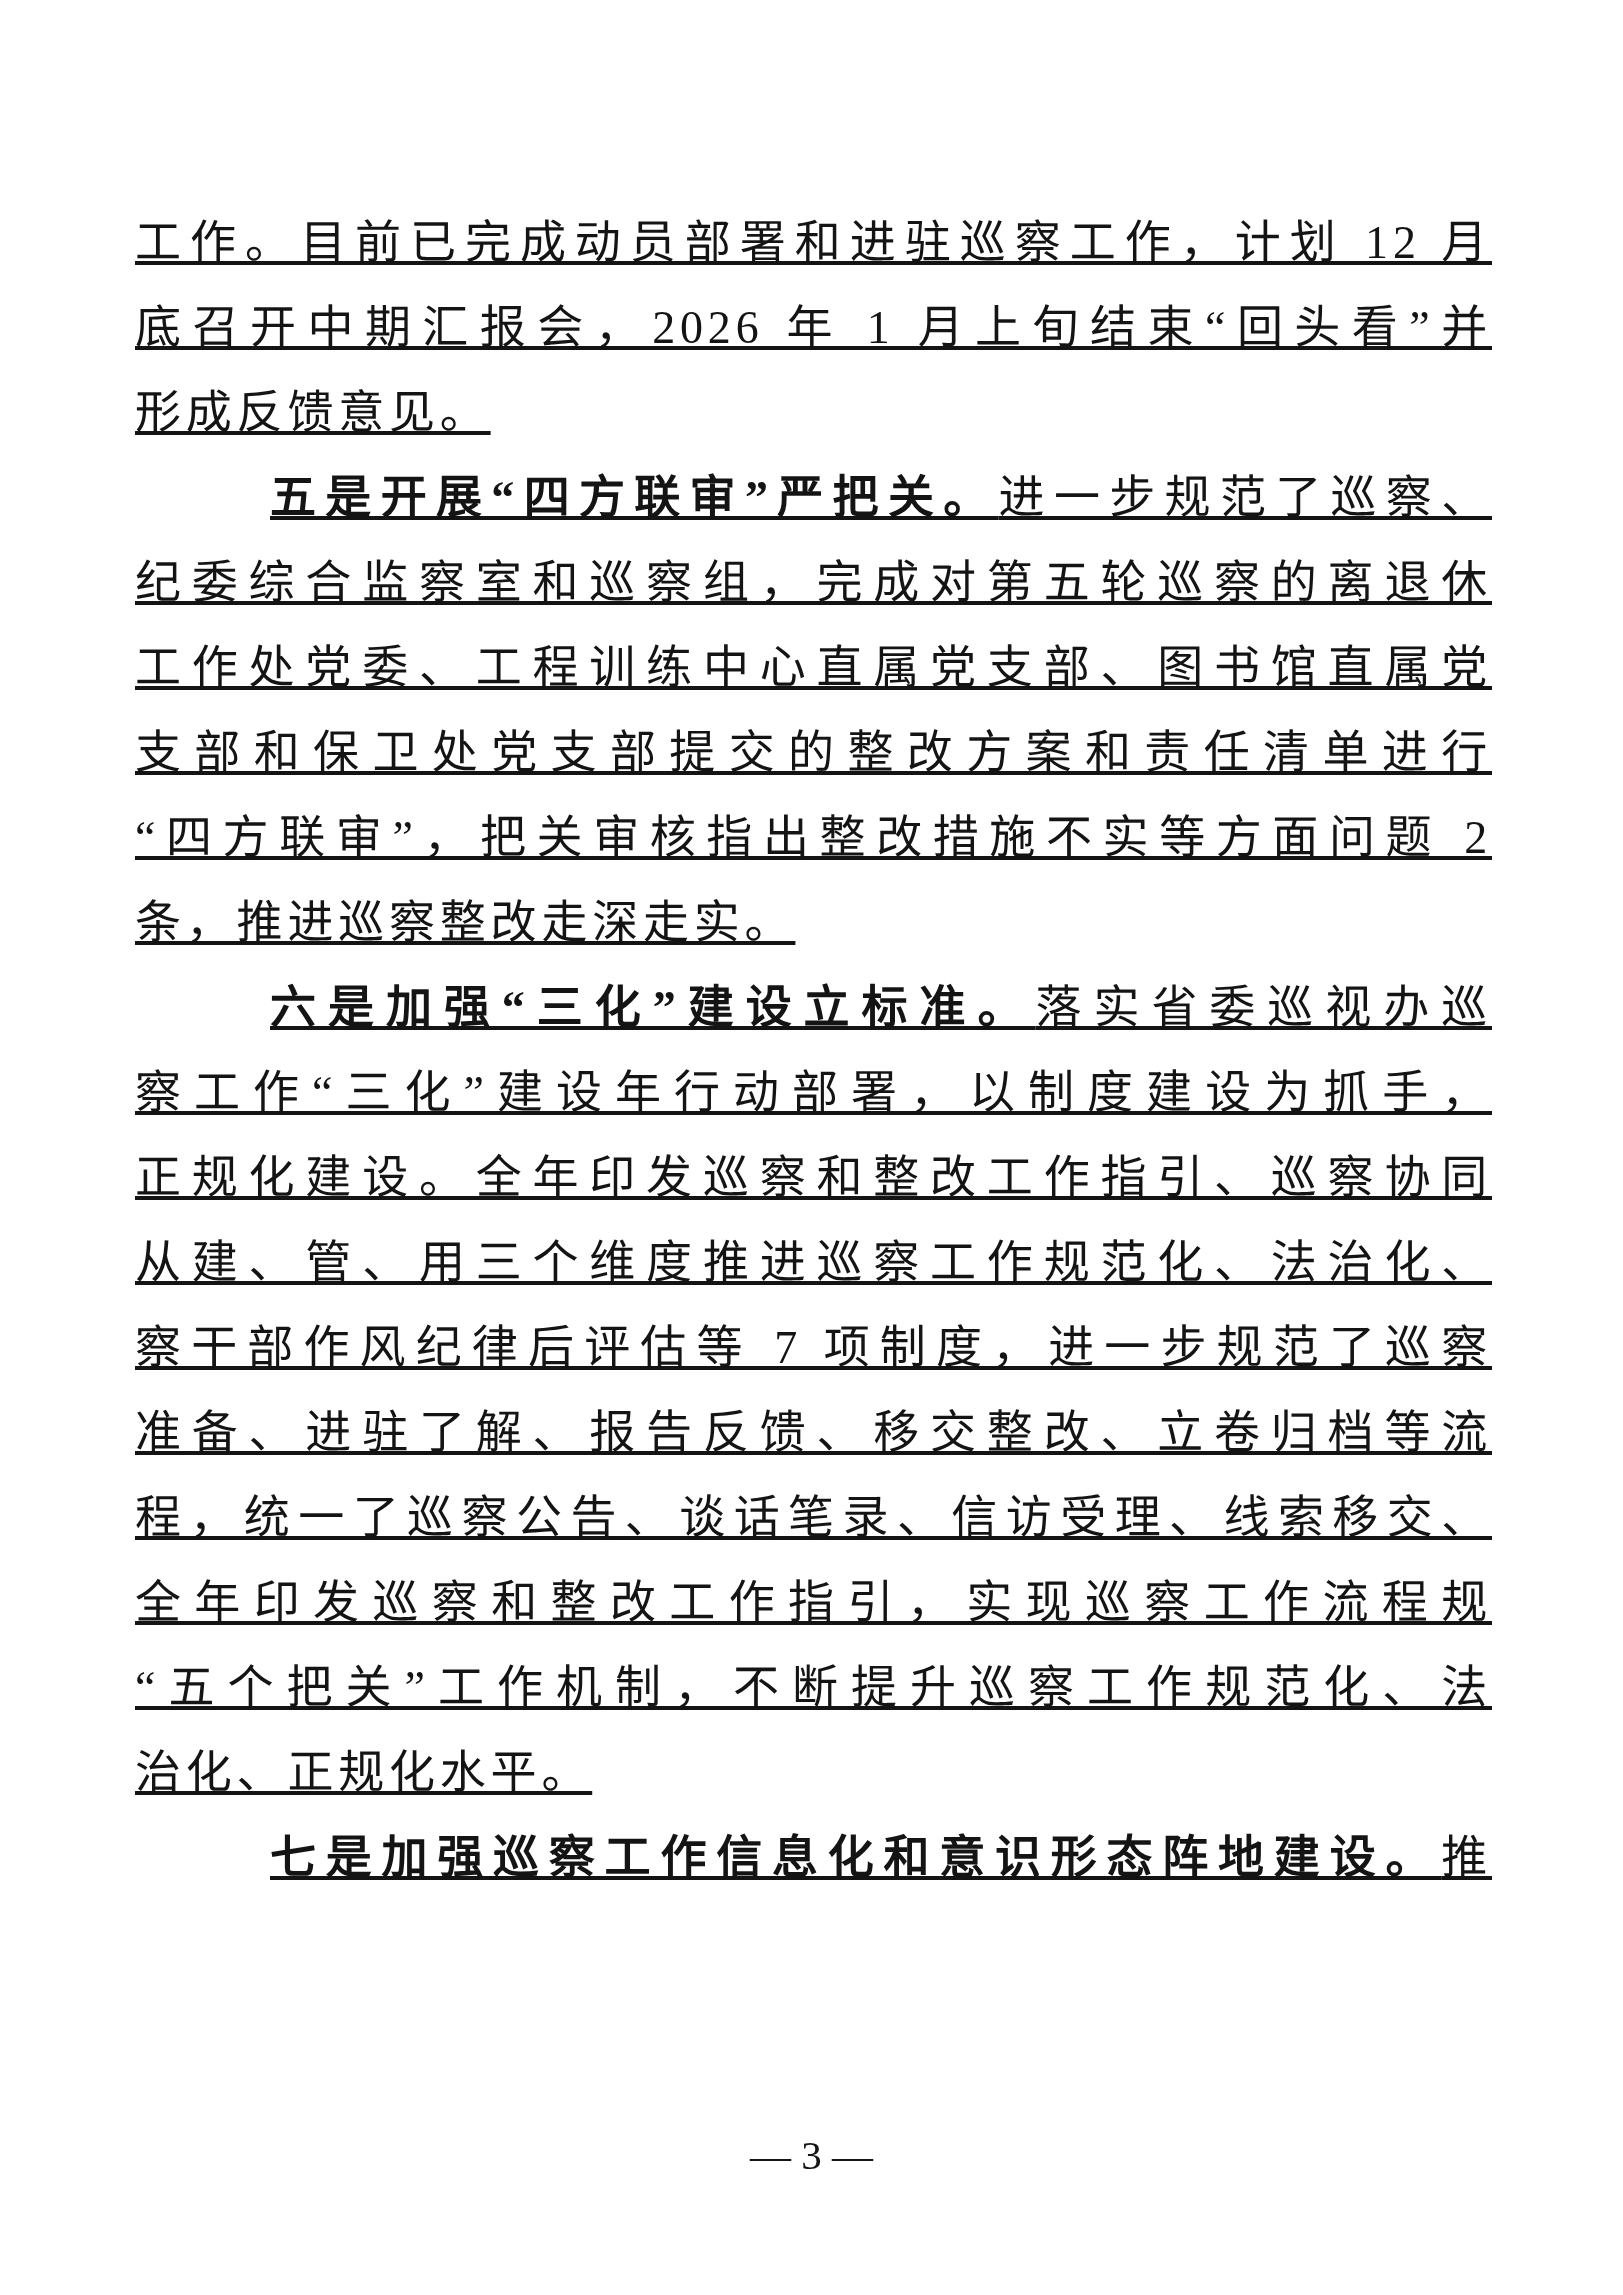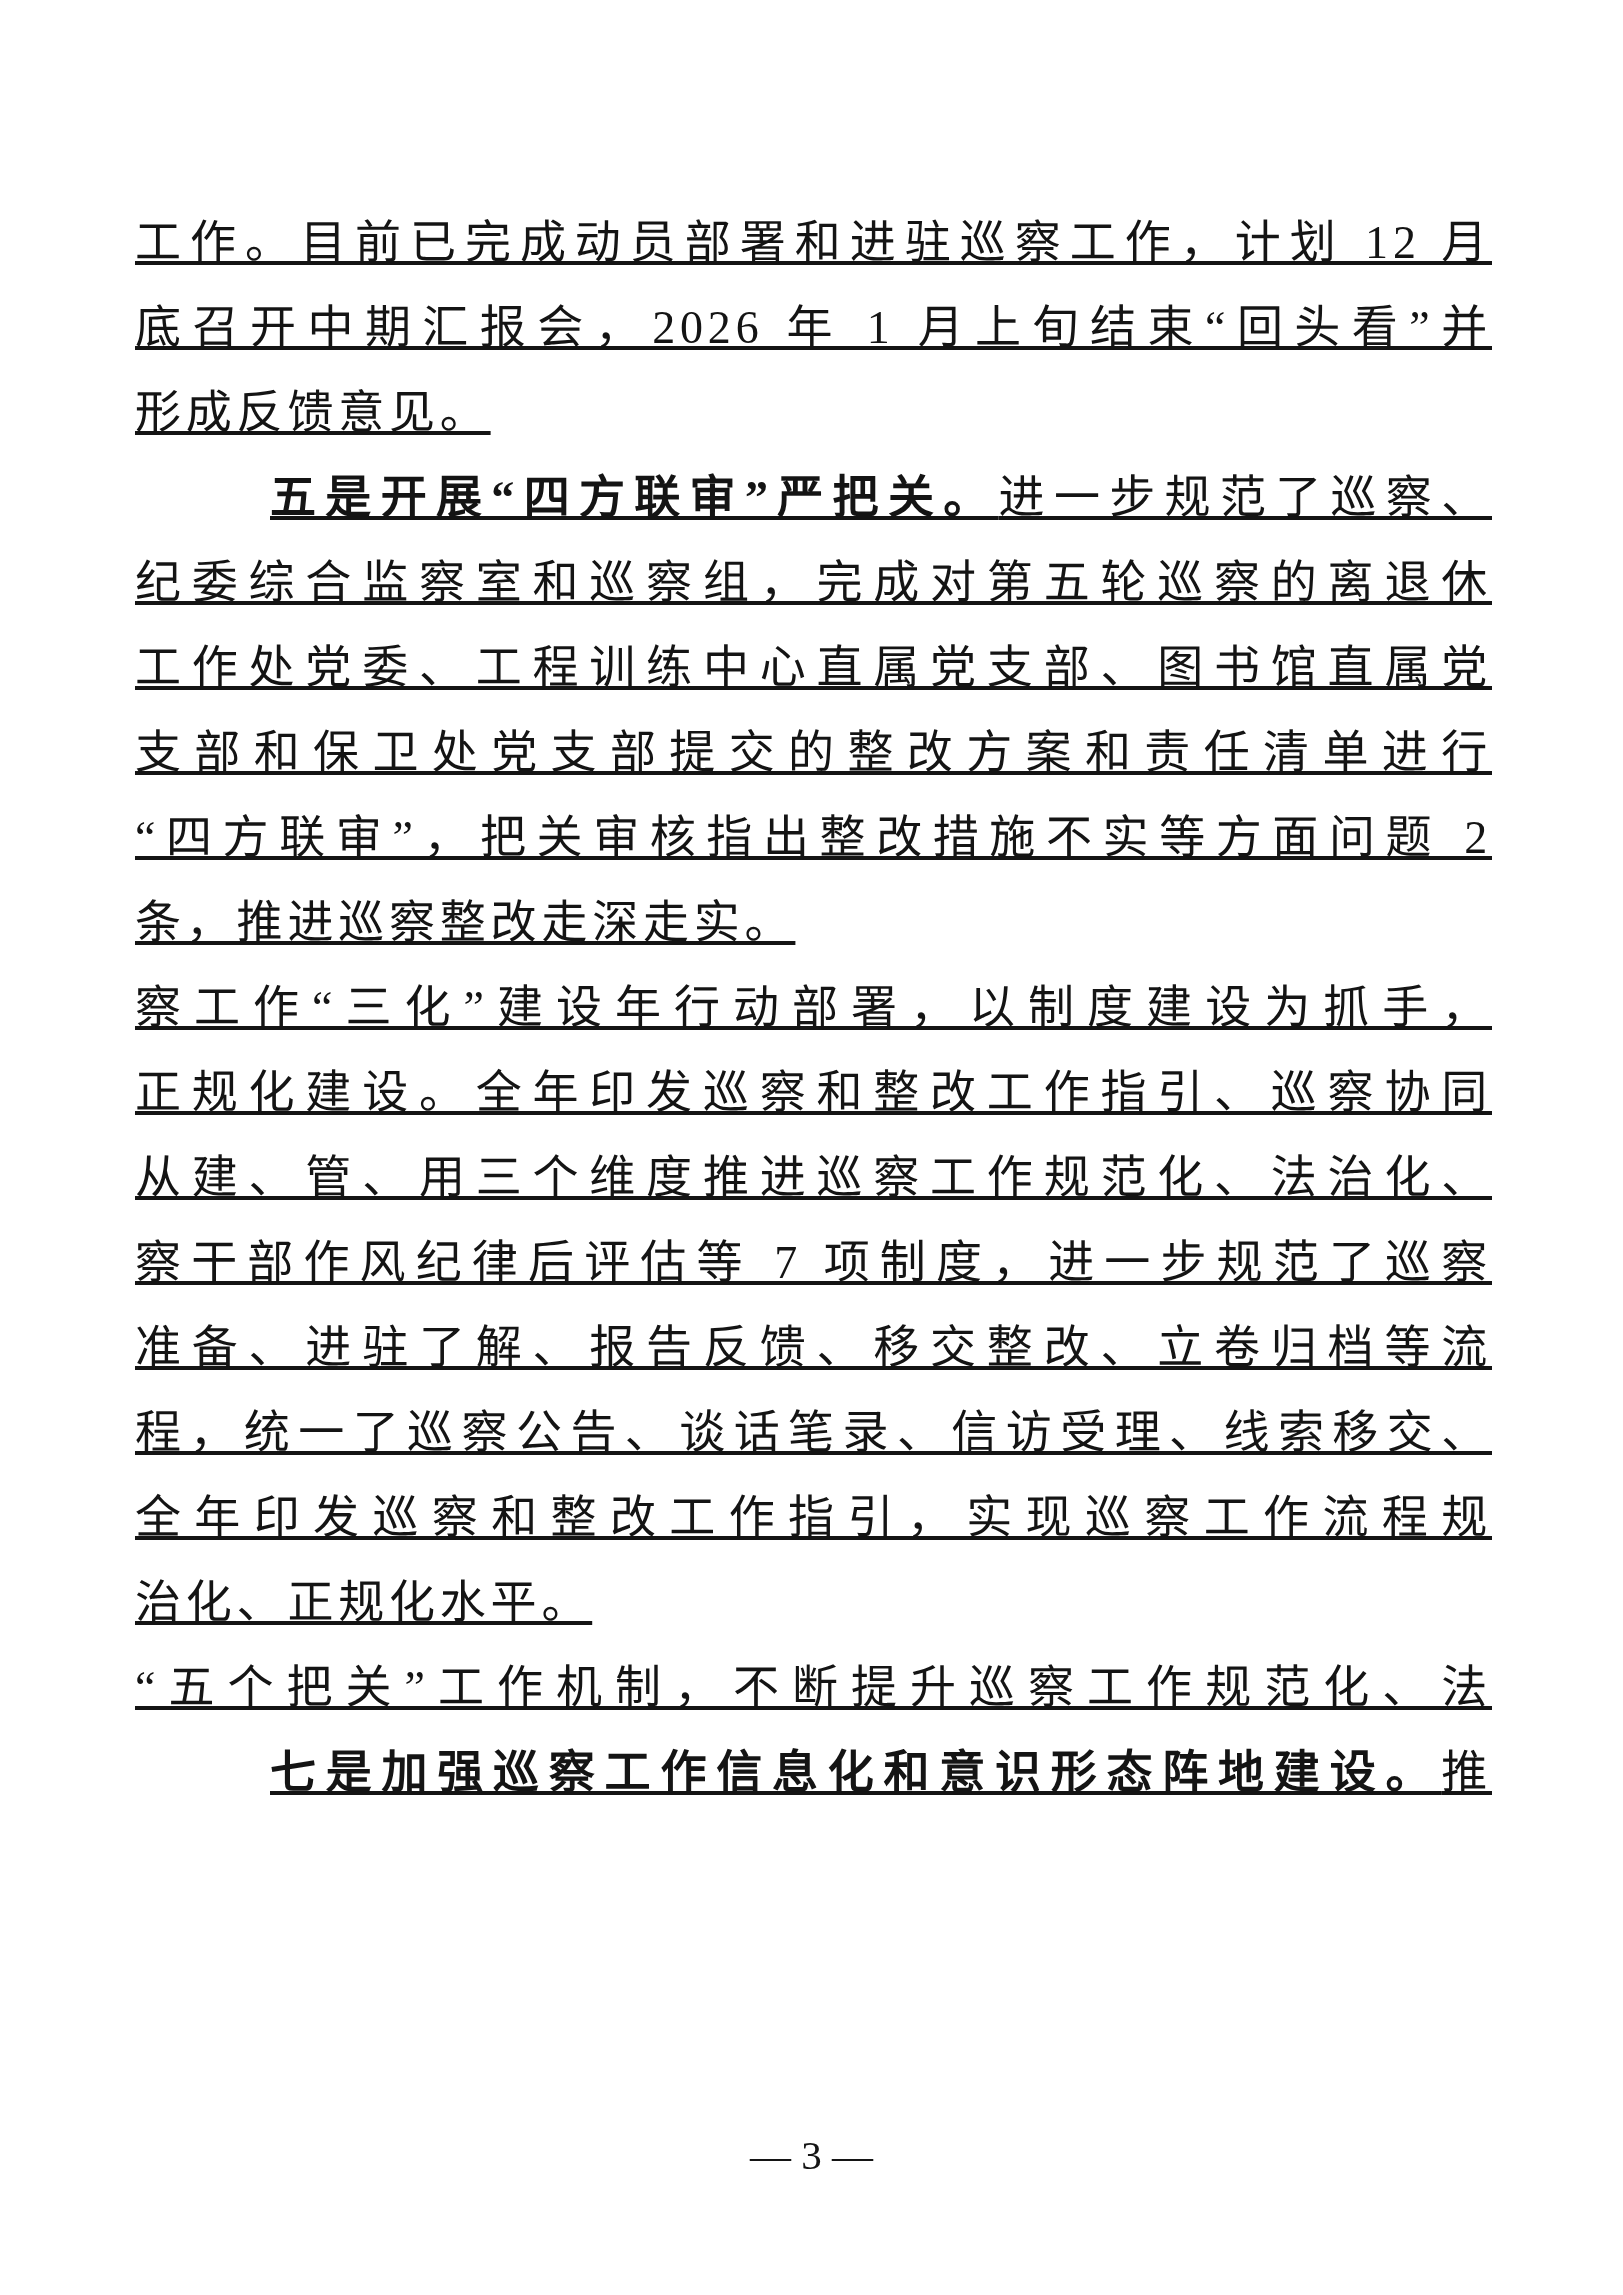--- a/index.html
+++ b/index.html
@@ -53,28 +53,29 @@
   <main class="content">
       <div class="line justify"><span class="seg">工作。目前已完成动员部署和进驻巡察工作，计划 12 月</span></div>
       <div class="line justify"><span class="seg">底召开中期汇报会，2026 年 1 月上旬结束“回头看”并</span></div>
       <div class="line"><span class="seg">形成反馈意见。</span></div>
       <div class="line indent justify"><span class="seg b">五是开展“四方联审”严把关。</span><span class="seg">进一步规范了巡察、</span></div>
       <div class="line justify"><span class="seg">纪委综合监察室和巡察组，完成对第五轮巡察的离退休</span></div>
       <div class="line justify"><span class="seg">工作处党委、工程训练中心直属党支部、图书馆直属党</span></div>
       <div class="line justify"><span class="seg">支部和保卫处党支部提交的整改方案和责任清单进行</span></div>
       <div class="line justify"><span class="seg">“四方联审”，把关审核指出整改措施不实等方面问题 2</span></div>
       <div class="line"><span class="seg">条，推进巡察整改走深走实。</span></div>
+      <div class="line indent justify"><span class="seg b">六是加强“三化”建设立标准。</span><span class="seg">落实省委巡视办巡</span></div>
       <div class="line justify"><span class="seg">察工作“三化”建设年行动部署，以制度建设为抓手，</span></div>
       <div class="line justify"><span class="seg">正规化建设。全年印发巡察和整改工作指引、巡察协同</span></div>
       <div class="line justify"><span class="seg">从建、管、用三个维度推进巡察工作规范化、法治化、</span></div>
       <div class="line justify"><span class="seg">察干部作风纪律后评估等 7 项制度，进一步规范了巡察</span></div>
       <div class="line justify"><span class="seg">准备、进驻了解、报告反馈、移交整改、立卷归档等流</span></div>
       <div class="line justify"><span class="seg">程，统一了巡察公告、谈话笔录、信访受理、线索移交、</span></div>
       <div class="line justify"><span class="seg">全年印发巡察和整改工作指引，实现巡察工作流程规</span></div>
+      <div class="line justify"><span class="seg">“五个把关”工作机制，不断提升巡察工作规范化、法</span></div>
       <div class="line"><span class="seg">治化、正规化水平。</span></div>
-      <div class="line justify"><span class="seg">“五个把关”工作机制，不断提升巡察工作规范化、法</span></div>
       <div class="line indent justify"><span class="seg b">七是加强巡察工作信息化和意识形态阵地建设。</span><span class="seg">推</span></div>
     </main>
   <footer class="page-footer">
     <span>— 3 —</span>
   </footer>
 </div>
 
 
 </body></html>

